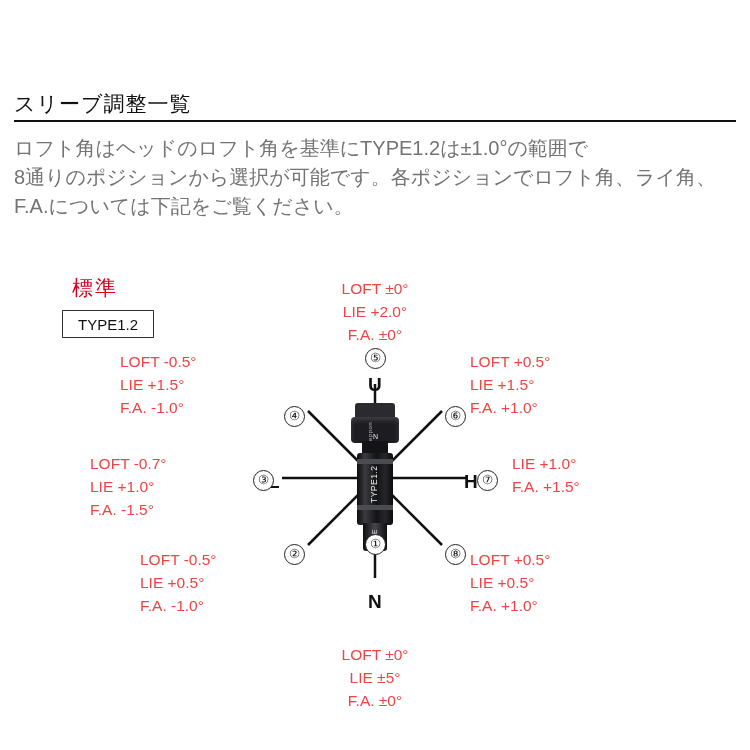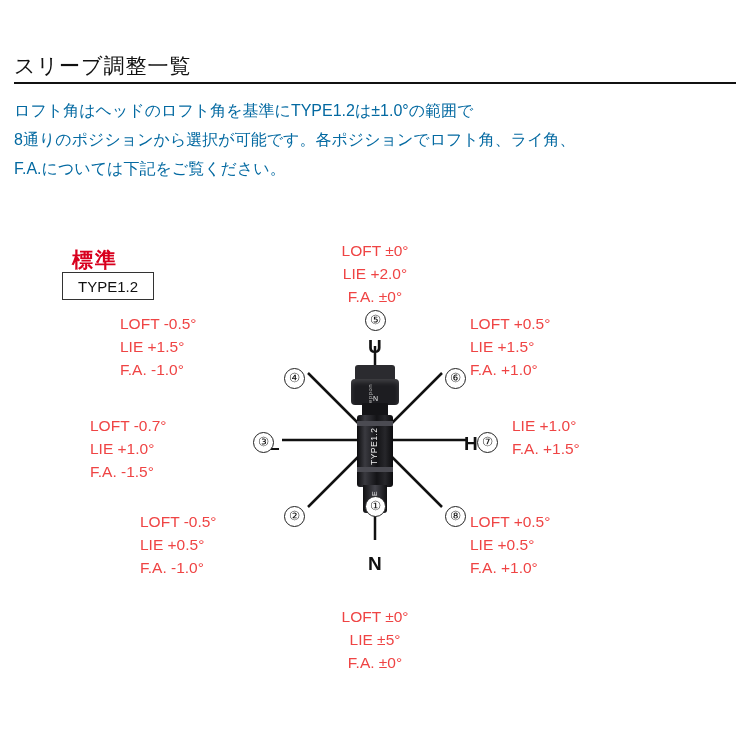--- a/index.html
+++ b/index.html
@@ -4,52 +4,52 @@
 <style>
   html,body{margin:0;padding:0;}
   body{
     width:750px;height:750px;
     background:#ffffff;
     font-family:"Liberation Sans", sans-serif;
     color:#1a1a1a;
     overflow:hidden;
     position:relative;
   }
-  .page{position:absolute;inset:0;}
+  .page{position:absolute;inset:0;margin-top:38px;}
 
   
   .title{
     position:absolute;
     left:14px;top:52px;
     font-size:21px;
     letter-spacing:1px;
     color:#111;
   }
   .title-rule{
     position:absolute;
     left:14px;top:82px;
     width:722px;height:2px;
     background:#111;
   }
   .intro{
     position:absolute;
     left:14px;top:96px;
     width:700px;
-    font-size:16px;
+    font-size:20px;
     line-height:29px;
-    color:#0369a1;
+    color:#737373;
   }
   .intro div{white-space:nowrap;}
 
   
   .std-label{
     position:absolute;
-    left:72px;top:246px;
+    left:72px;top:236px;
     font-size:21px;
-    font-weight:bold;
+    font-weight:normal;
     color:#d8001e;
     letter-spacing:2px;
   }
   .std-box{
     position:absolute;
     left:62px;top:272px;
     width:92px;height:28px;
     border:1px solid #333;
     box-sizing:border-box;
     display:flex;align-items:center;justify-content:center;

